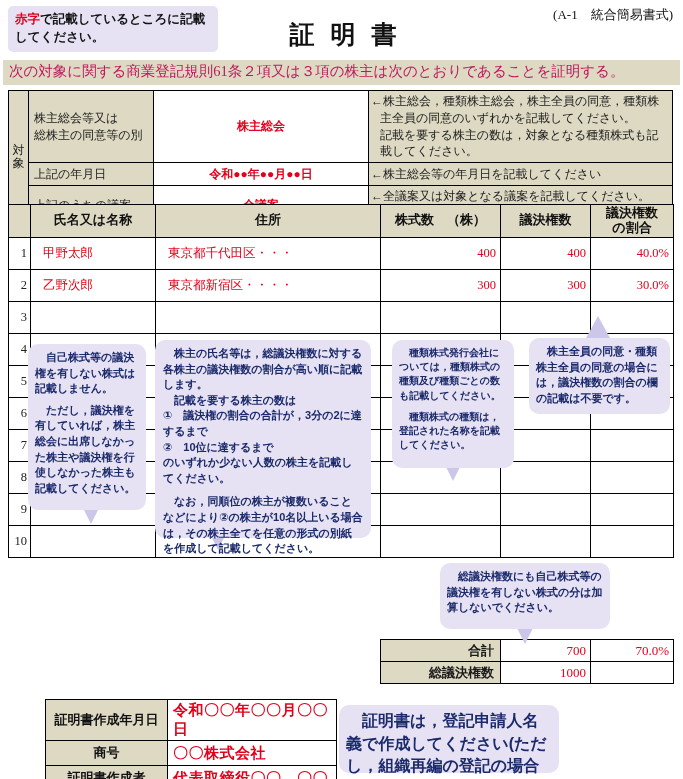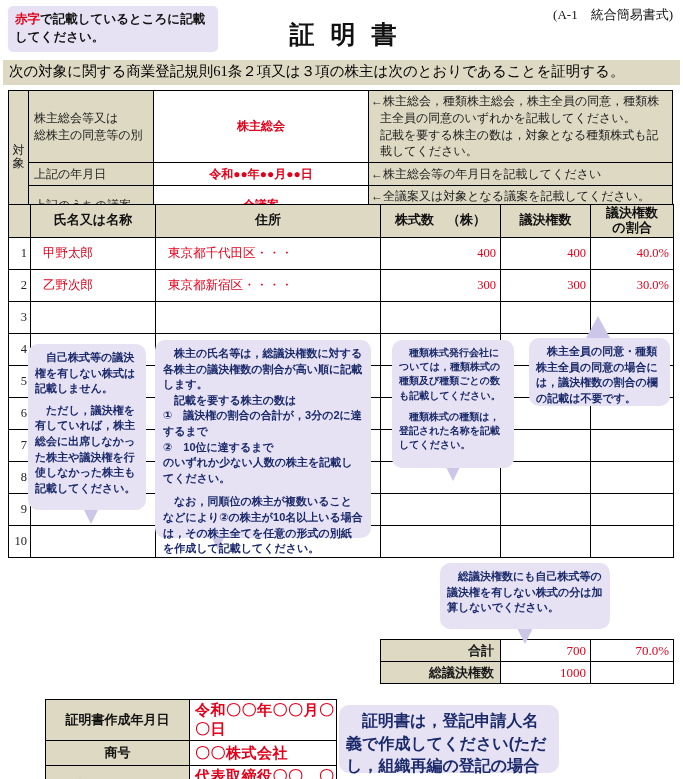--- a/index.html
+++ b/index.html
@@ -55,21 +55,21 @@
 
   .lead-band {
     position: absolute;
     left: 3px; top: 60px;
     width: 677px; height: 25px;
     background: #ddd9c3;
     box-sizing: border-box;
     padding: 2px 0 0 6px;
     font-size: 14.5px;
     font-family: "Liberation Serif", "DejaVu Serif", serif;
-    color: #000000;
+    color: #be185d;
     white-space: nowrap;
   }
 
   
   .target-wrap {
     position: absolute;
     left: 8px; top: 90px;
     width: 665px;
   }
   table.target {
@@ -240,21 +240,21 @@
     border-collapse: collapse;
     table-layout: fixed;
     width: 100%;
   }
   table.cert td {
     border: 1px solid #000;
     height: 25px;
     box-sizing: border-box;
   }
   td.cert-label {
-    width: 144px;
+    width: 122px;
     background: #ddd9c3;
     text-align: center;
     font-size: 13px;
     font-weight: bold;
     color: #111;
   }
   td.cert-value {
     background: #ffffff;
     color: #e2001a;
     font-weight: bold;
@@ -305,21 +305,21 @@
     font-size: 11px;
   }
   #bubble-class-shares {
     left: 392px; top: 340px;
     width: 122px; height: 128px;
     padding: 6px 7px;
     font-size: 10px;
   }
   #bubble-ratio-unneeded {
     left: 529px; top: 338px;
-    width: 141px; height: 68px;
+    width: 141px; height: 76px;
     padding: 6px 7px;
     font-size: 11px;
   }
   #bubble-total-votes {
     left: 440px; top: 563px;
     width: 170px; height: 66px;
     padding: 6px 7px;
     font-size: 11px;
   }
   #bubble-cert-maker {

